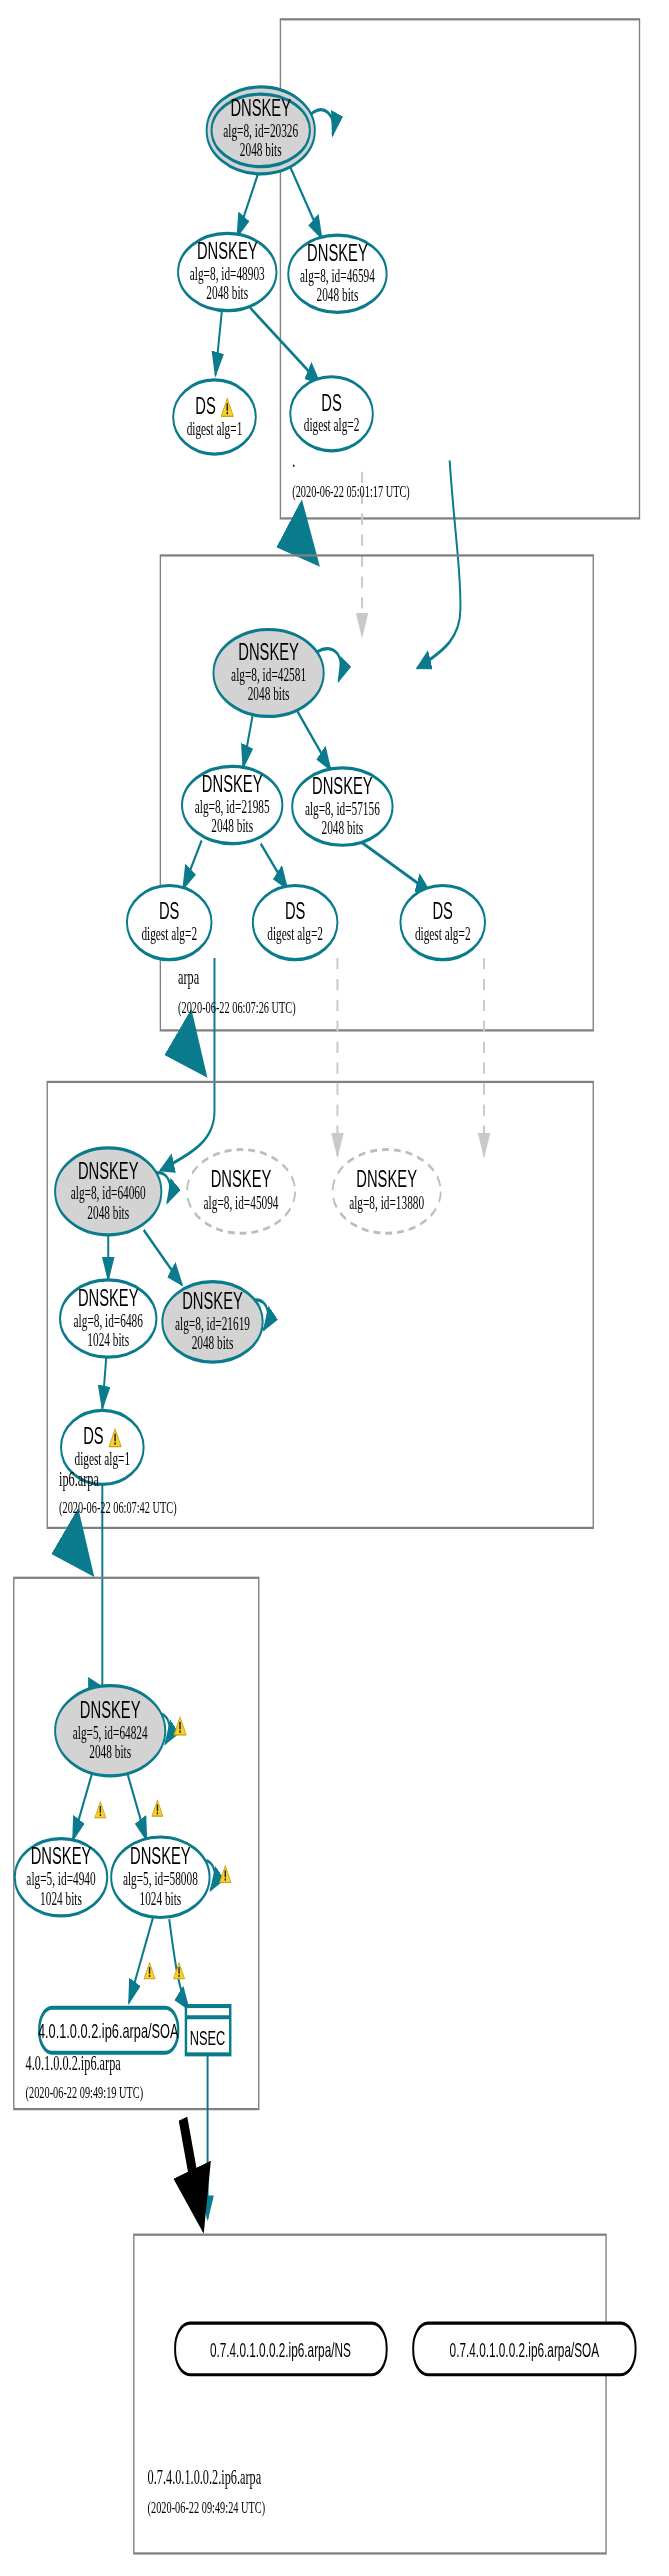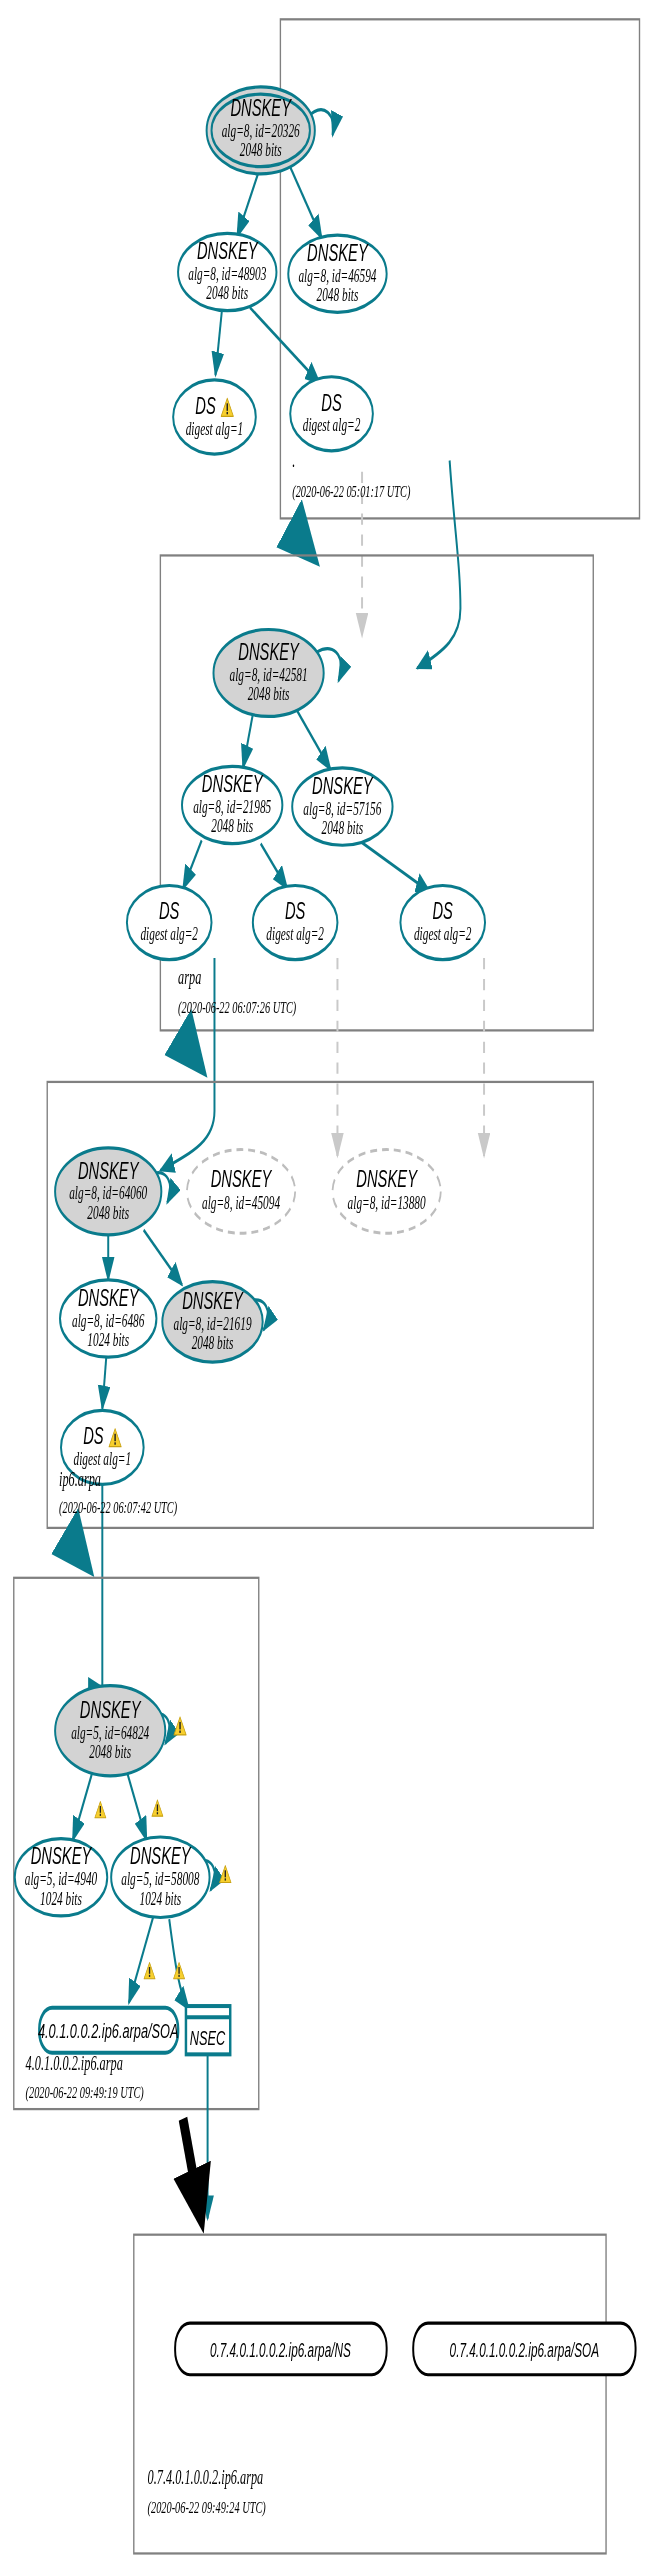--- a/index.html
+++ b/index.html
@@ -1,17 +1,17 @@
 <!DOCTYPE html>
 <html><head>
 <meta charset="utf-8">
 <style>
   html,body{margin:0;padding:0;background:#ffffff;}
   body{width:670px;height:2576px;font-family:"Liberation Serif",serif;overflow:hidden;}
-  #canvas{position:relative;width:670px;height:2576px;font-style:italic;}
+  #canvas{position:relative;width:670px;height:2576px;}
   svg{display:block;}
   .zone-rect{fill:none;stroke:#808080;stroke-width:1.4;}
   .node-ell{stroke:#0a7b8c;stroke-width:2;}
   .node-ell.secure{fill:#d3d3d3;}
   .node-ell.plain{fill:#ffffff;}
   .node-ell.dashed{fill:#ffffff;stroke:#bdbdbd;stroke-width:1.8;stroke-dasharray:7 5;}
   .edge{fill:none;stroke:#0a7b8c;stroke-width:2;}
   .edge-gray{fill:none;stroke:#c9c9c9;stroke-width:2;stroke-dasharray:7 6;}
   .edge-thick{fill:none;stroke:#0a7b8c;stroke-width:9;}
   .edge-black{fill:none;stroke:#000000;stroke-width:9;}

